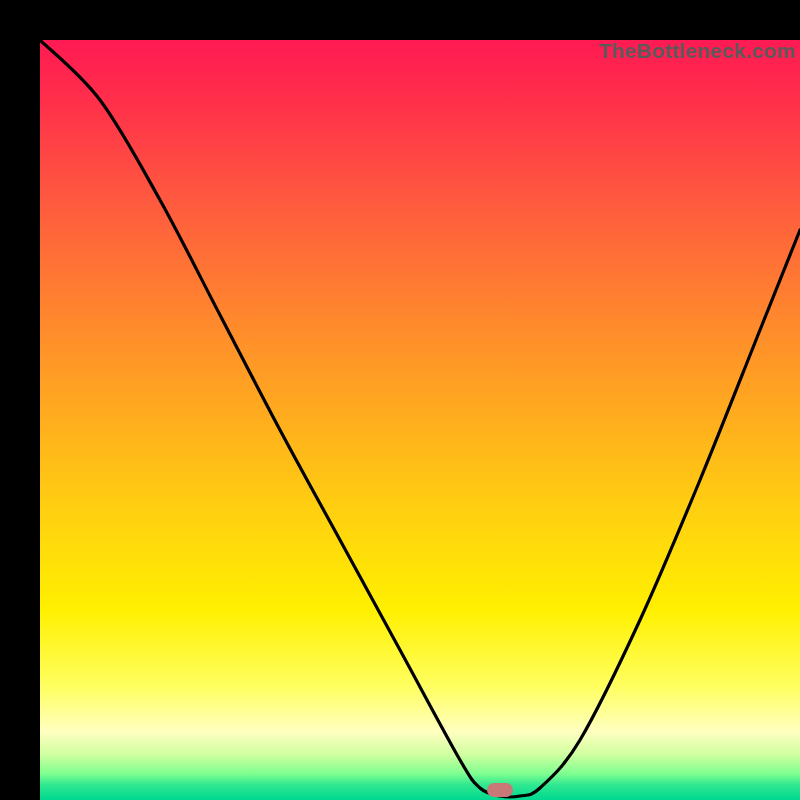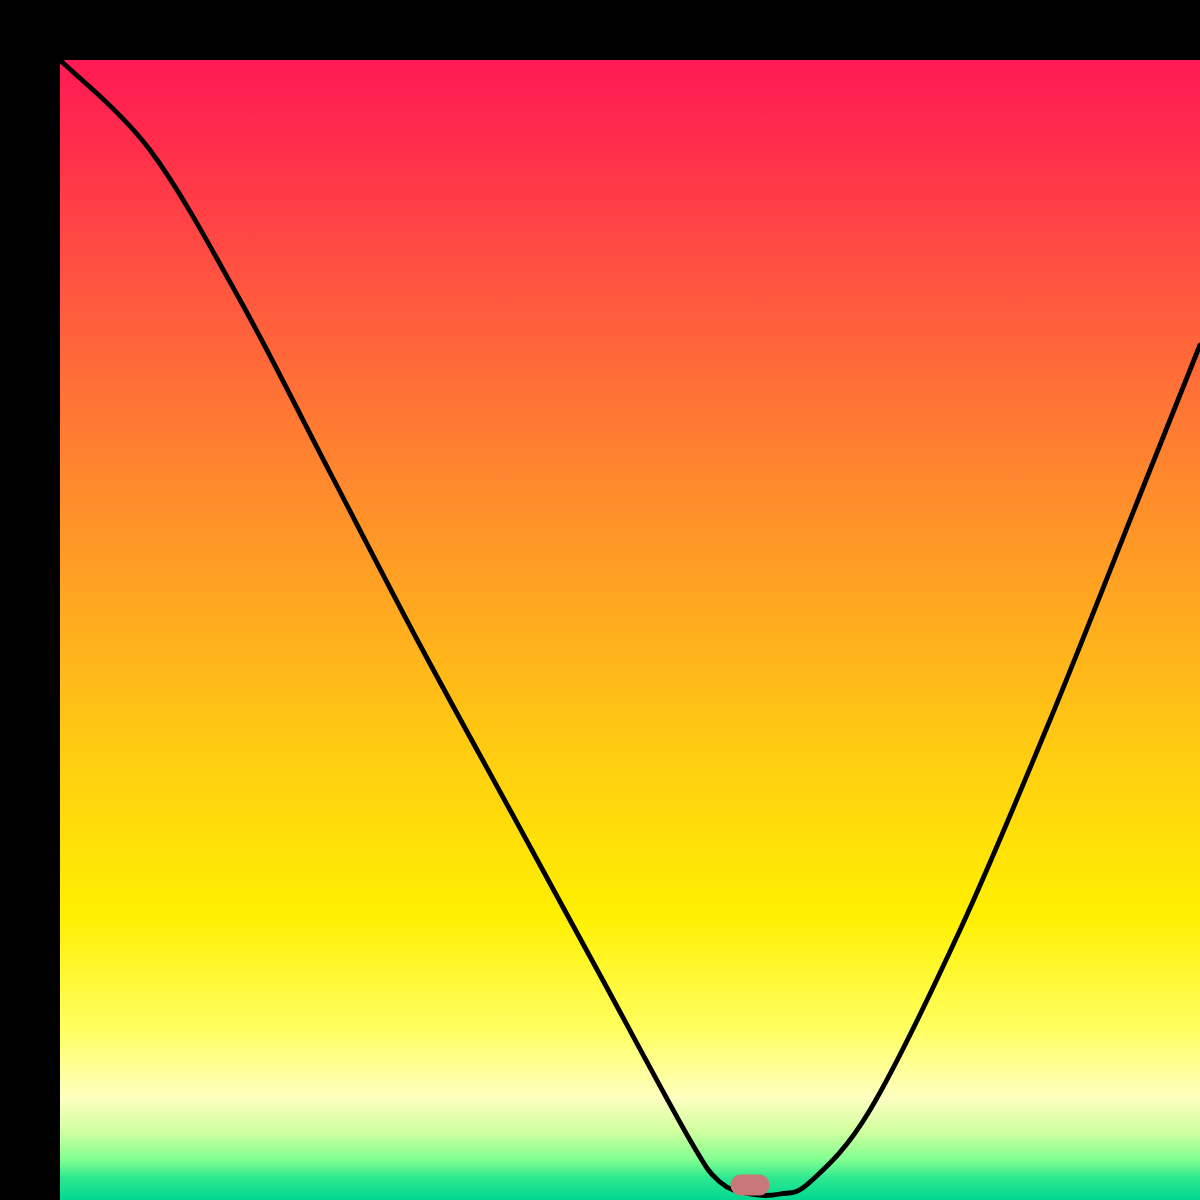--- a/index.html
+++ b/index.html
@@ -75,14 +75,15 @@
 <div class="frame">
   <div class="plot">
     <div class="gradient"></div>
 
     <svg class="curve" viewBox="0 0 760 760" preserveAspectRatio="none">
       <path id="curve-path" fill="none" stroke="#000" stroke-width="3.2" stroke-linecap="round" stroke-linejoin="round" d="M 0 0 C 10 10, 40 33.33333333333333, 60 60 C 80 86.66666666666667, 100 124.16666666666666, 120 160 C 140 195.83333333333334, 160 236.66666666666666, 180 275 C 200 313.3333333333333, 220 352.5, 240 390 C 260 427.5, 280 463.3333333333333, 300 500 C 320 536.6666666666666, 340 573.3333333333334, 360 610 C 380 646.6666666666666, 406.6666666666667 697, 420 720 C 433.3333333333333 743, 433.3333333333333 742, 440 748 C 446.6666666666667 754, 453.3333333333333 754.6666666666666, 460 756 C 466.6666666666667 757.3333333333334, 473.3333333333333 757.3333333333334, 480 756 C 486.6666666666667 754.6666666666666, 490 757.3333333333334, 500 748 C 510 738.6666666666666, 523.3333333333334 728, 540 700 C 556.6666666666666 672, 580 623.3333333333334, 600 580 C 620 536.6666666666666, 640 488.3333333333333, 660 440 C 680 391.6666666666667, 703.3333333333334 331.6666666666667, 720 290 C 736.6666666666666 248.33333333333334, 753.3333333333334 206.66666666666666, 760 190"></path>
     </svg>
 
     <div class="marker" id="marker" style="left: 447px; top: 743px; width: 26px; height: 14px;"></div>
 
+    <div class="watermark">TheBottleneck.com</div>
   </div>
 </div>
 
 </body></html>

